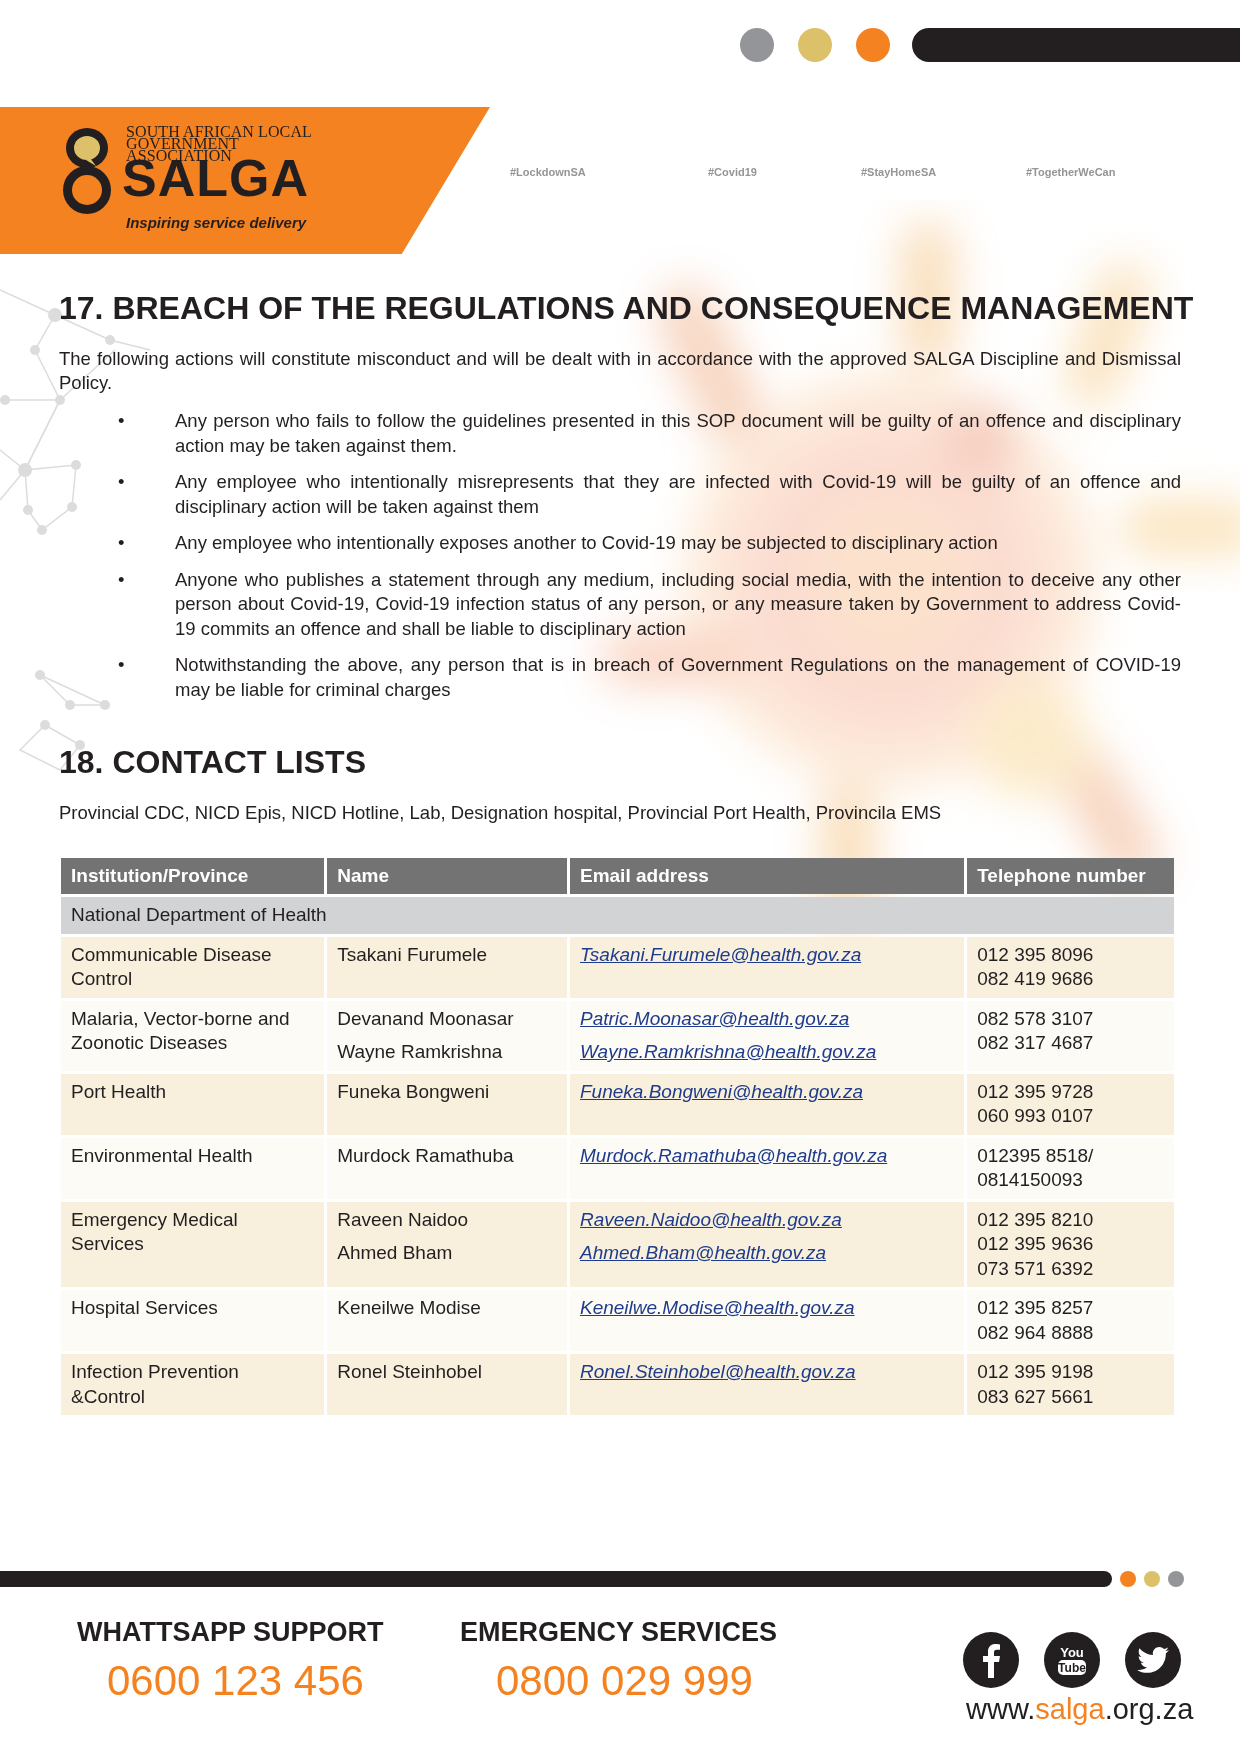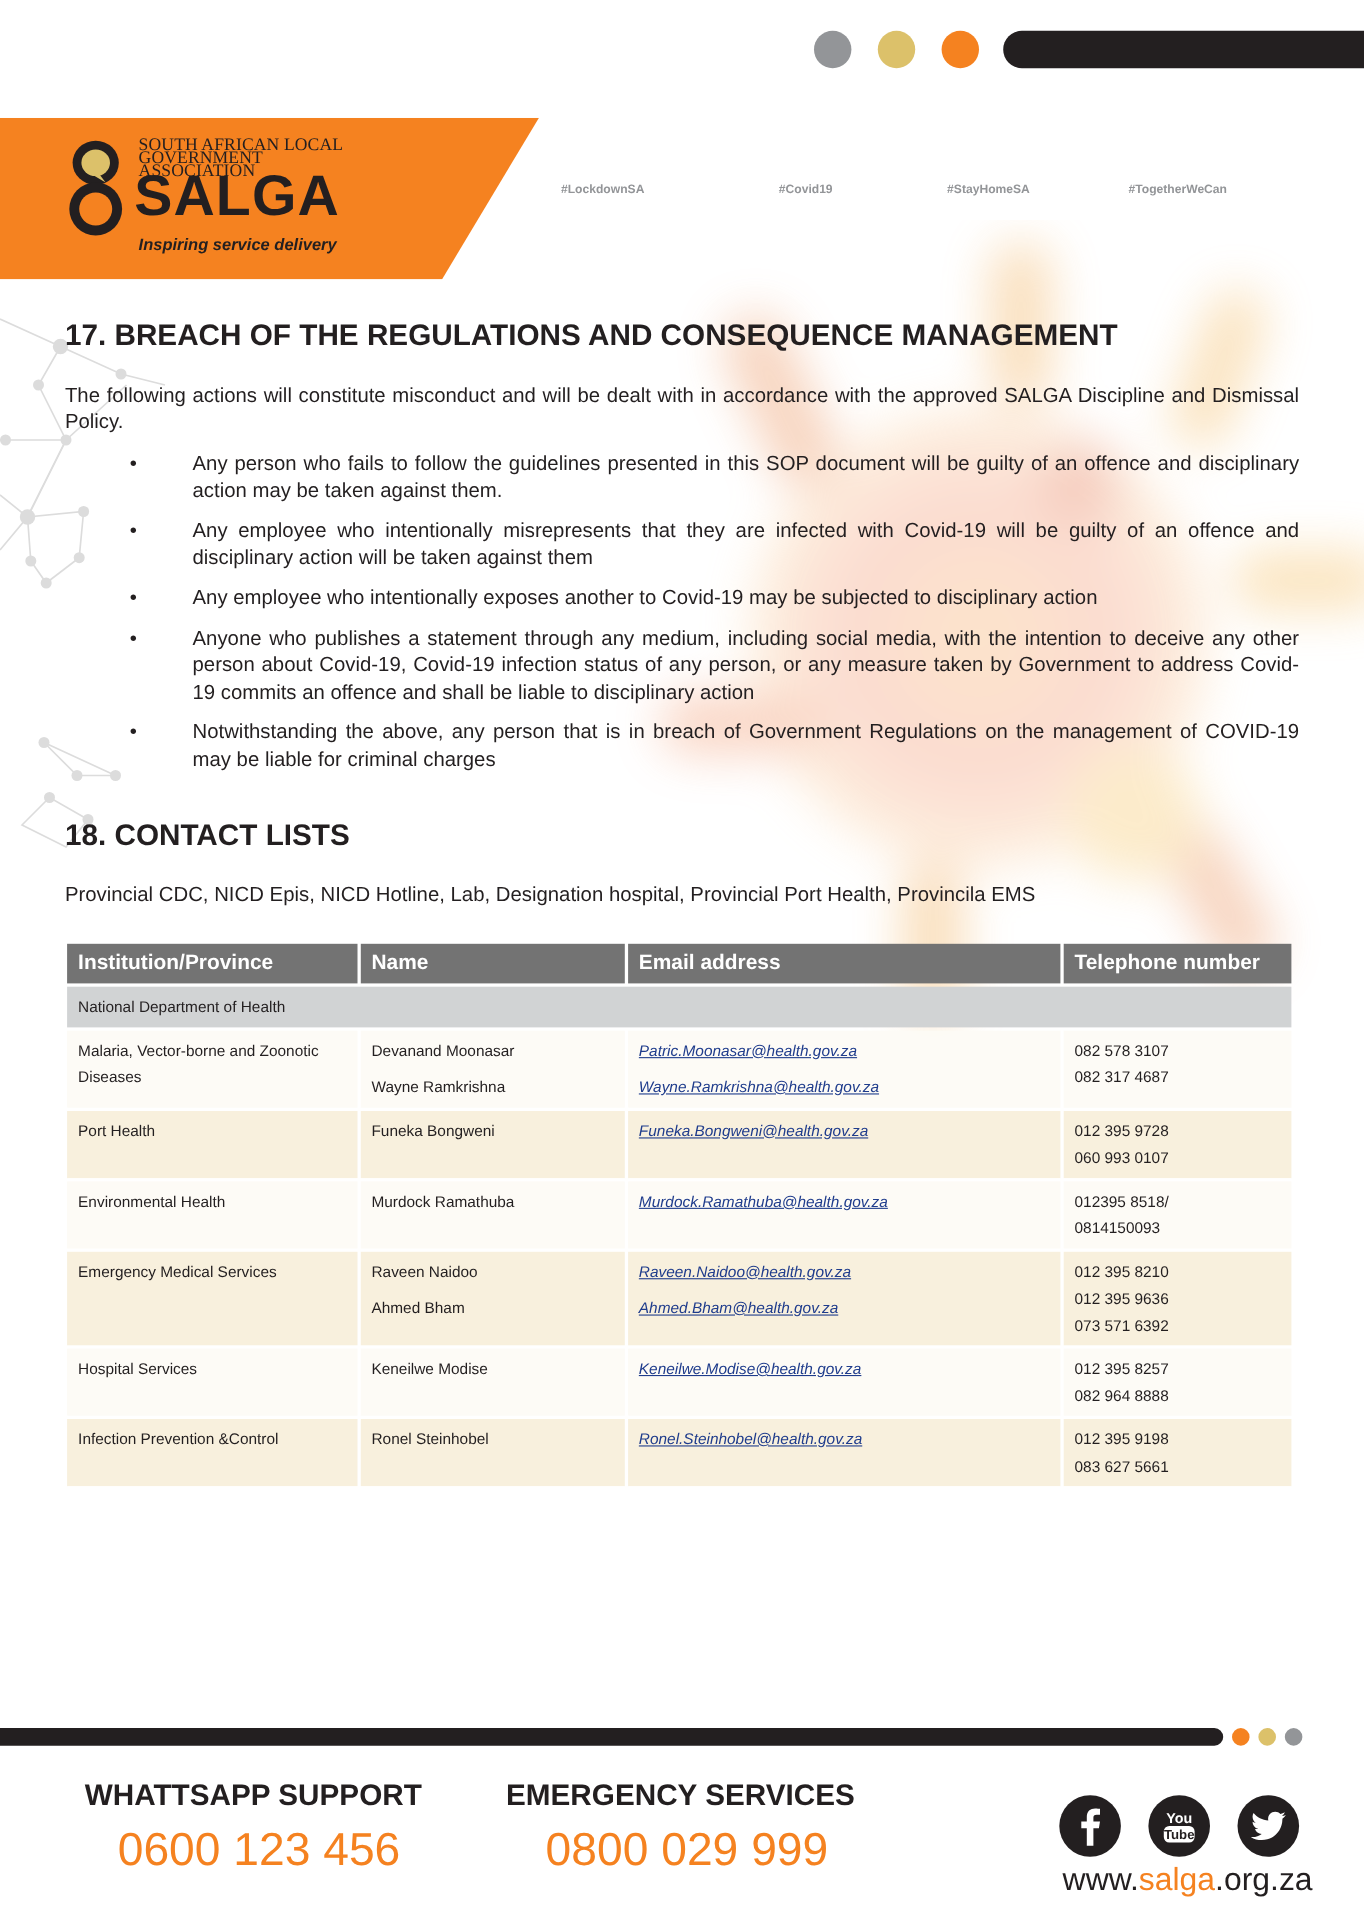--- a/index.html
+++ b/index.html
@@ -18,31 +18,31 @@
   .header-band { position: absolute; left: 0; top: 107px; width: 490px; height: 147px; background: #f58220;
     clip-path: polygon(0 0, 100% 0, 82% 100%, 0 100%); }
   .logo { position: absolute; left: 60px; top: 122px; width: 260px; height: 118px; }
   .logo-small { position: absolute; left: 66px; top: 4px; font-family: "Liberation Serif", serif; font-size: 16px; line-height: 12px; color: #231f20; letter-spacing: 0.1px; }
   .logo-name { position: absolute; left: 62px; top: 30px; font-family: "Liberation Sans", sans-serif; font-weight: bold; font-size: 52px; line-height: 52px; color: #231f20; letter-spacing: 1px; }
   .logo-tag { position: absolute; left: 66px; top: 92px; font-weight: bold; font-style: italic; font-size: 15px; color: #231f20; }
   .logo-mark { position: absolute; left: 0; top: 2px; width: 54px; height: 92px; }
 
   .hashtags { position: absolute; top: 166px; left: 510px; width: 680px; display: flex; }
   .hashtag { font-weight: bold; font-size: 11px; color: #939598; }
-  .h-section { position: absolute; left: 59px; font-weight: bold; font-size: 27px; color: #231f20; }
+  .h-section { position: absolute; left: 59px; font-weight: bold; font-size: 32px; color: #231f20; }
   .para { position: absolute; left: 59px; width: 1122px; font-size: 18.5px; line-height: 24px; color: #231f20; text-align: justify; }
   .bullets { position: absolute; left: 59px; top: 409px; width: 1122px; }
   .bullet { position: relative; display: flex; font-size: 18.5px; line-height: 24.5px; color: #231f20; margin-bottom: 12px; }
   .bullet-dot { width: 116px; padding-left: 59px; flex: none; }
   .bullet-text { flex: 1; text-align: justify; }
 
   
   .contact-table { position: absolute; left: 61px; top: 855px; width: 1119px; border-collapse: separate; border-spacing: 3px; margin-left: -3px; }
   .contact-table th { background: #737373; color: #ffffff; font-weight: bold; font-size: 19px; text-align: left; padding: 0 10px; height: 36px; }
-  .contact-table td { font-size: 14px; line-height: 24.5px; color: #231f20; padding: 6px 10px 6px 10px; vertical-align: top; }
+  .contact-table td { font-size: 19px; line-height: 24.5px; color: #231f20; padding: 6px 10px 6px 10px; vertical-align: top; }
   .row-group td { background: #d1d3d4; padding: 6px 10px; height: 35px; }
   .row-a td { background: rgba(247,239,218,0.92); }
   .row-b td { background: rgba(253,251,245,0.92); }
   .email { color: #1f3c8c; font-style: italic; text-decoration: underline; }
   .stack-item { display: block; }
   .stack-gap { margin-top: 9px; }
 
   
   .foot-bar { position: absolute; left: 0; top: 1571px; width: 1112px; height: 16px; background: #231f20; border-radius: 0 8px 8px 0; }
   .foot-dot { position: absolute; top: 1571px; width: 16px; height: 16px; border-radius: 50%; }
@@ -181,20 +181,33 @@
       <th>Institution/Province</th>
       <th>Name</th>
       <th>Email address</th>
       <th>Telephone number</th>
     </tr>
   </thead>
   <tbody id="table-body">
     <tr class="row-group">
       <td colspan="4">National Department of Health</td>
     </tr>
+  <tr class="row-a">
+        <td>Communicable Disease Control</td>
+        <td>
+          <span class="stack-item">Tsakani Furumele</span>
+        </td>
+        <td>
+          <span class="stack-item email">Tsakani.Furumele@health.gov.za</span>
+        </td>
+        <td>
+          <span class="stack-item">012 395 8096</span>
+          <span class="stack-item">082 419 9686</span>
+        </td>
+      </tr>
       <tr class="row-b">
         <td>Malaria, Vector-borne and Zoonotic Diseases</td>
         <td>
           <span class="stack-item">Devanand Moonasar</span>
           <span class="stack-item stack-gap">Wayne Ramkrishna</span>
         </td>
         <td>
           <span class="stack-item email">Patric.Moonasar@health.gov.za</span>
           <span class="stack-item email stack-gap">Wayne.Ramkrishna@health.gov.za</span>
         </td>

